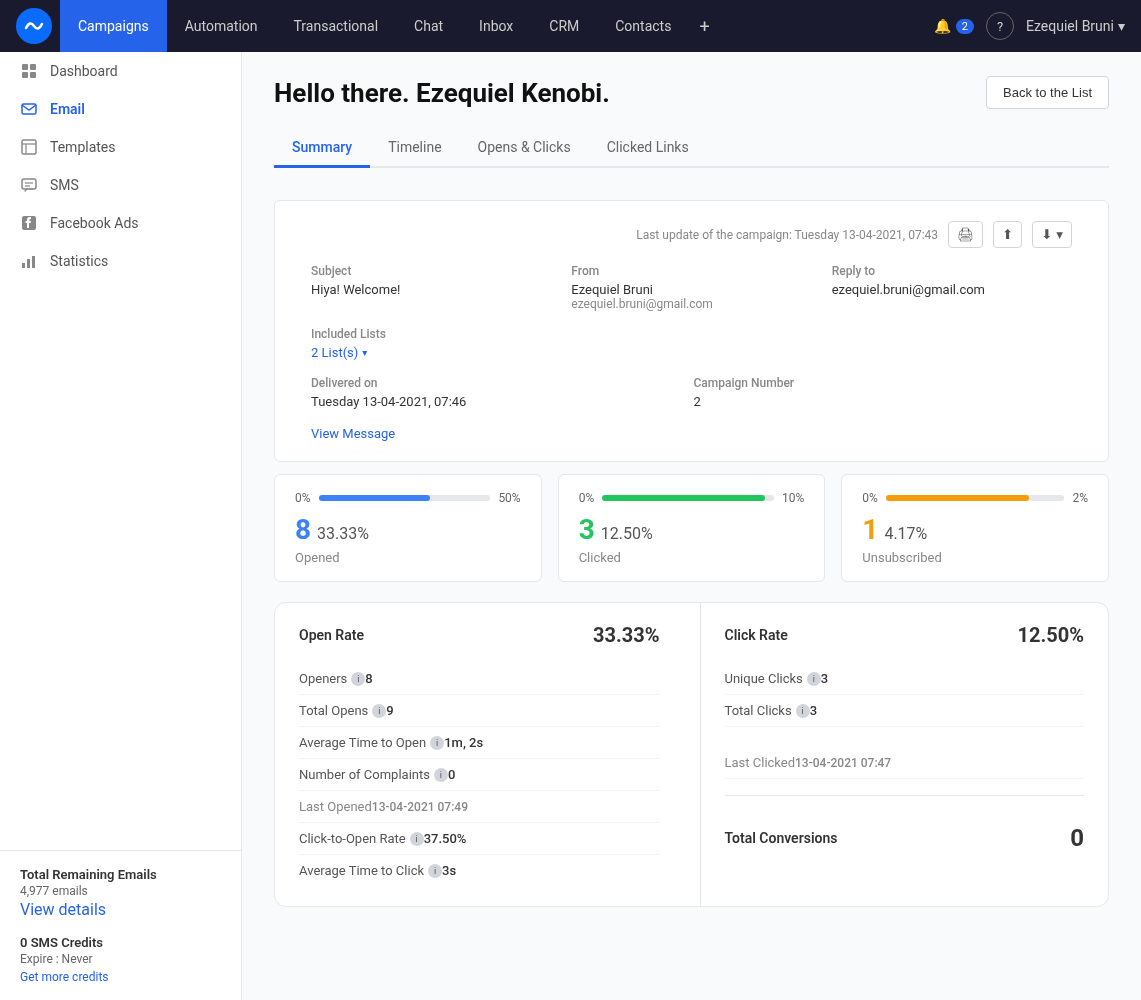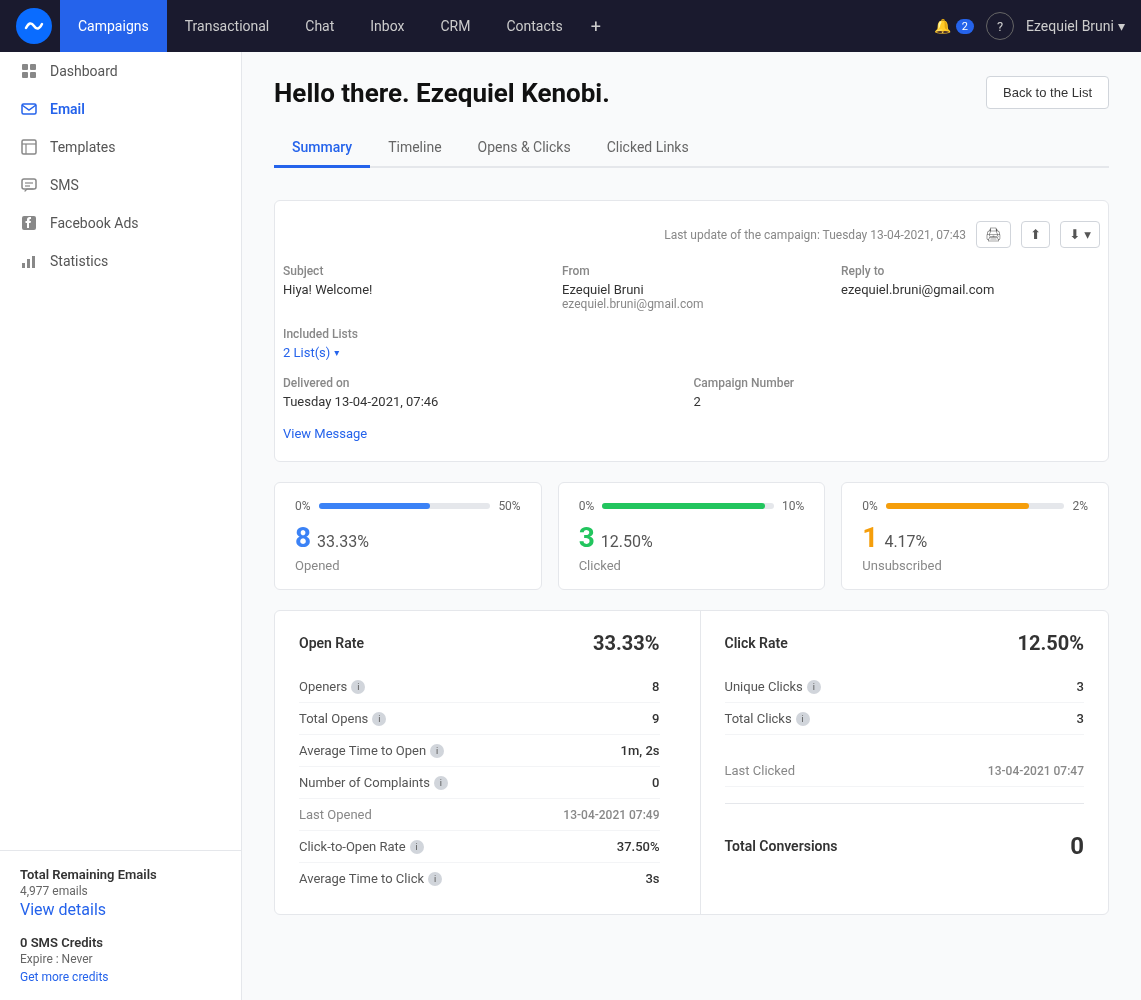--- a/index.html
+++ b/index.html
@@ -35,21 +35,21 @@
       border: 1px solid #d1d5db; background: #fff; padding: 8px 16px;
       border-radius: 4px; cursor: pointer; font-size: 13px; color: #333;
     }
 
     
     .tabs { display: flex; border-bottom: 2px solid #e5e7eb; margin-bottom: 32px; }
     .tab { padding: 10px 18px; cursor: pointer; font-size: 14px; color: #666; border-bottom: 3px solid transparent; margin-bottom: -2px; }
     .tab.active { color: #2563eb; border-bottom-color: #2563eb; font-weight: 500; }
 
     
-    .card { background: #fff; border: 1px solid #e5e7eb; border-radius: 6px; padding: 20px 8px; margin-bottom: 20px; }
+    .card { background: #fff; border: 1px solid #e5e7eb; border-radius: 6px; padding: 20px 36px; margin-bottom: 12px; }
 
     
     .update-row { display: flex; align-items: center; justify-content: flex-end; gap: 10px; margin-bottom: 16px; font-size: 12px; color: #888; }
     .icon-btn { border: 1px solid #d1d5db; background: #fff; border-radius: 4px; padding: 5px 8px; cursor: pointer; color: #555; display: flex; align-items: center; gap: 4px; }
 
     
     .info-grid { display: grid; grid-template-columns: 1fr 1fr 1fr; gap: 20px; margin-bottom: 16px; }
     .info-col-label { font-size: 12px; color: #888; margin-bottom: 4px; font-weight: 500; }
     .info-col-val { font-size: 13px; color: #333; }
     .info-col-val-link { color: #2563eb; cursor: pointer; font-size: 13px; display: flex; align-items: center; gap: 4px; }
@@ -70,27 +70,27 @@
     .progress-fill.orange { background: #f59e0b; }
     .stat-number { font-size: 28px; font-weight: 700; margin-right: 6px; }
     .stat-number.blue { color: #3b82f6; }
     .stat-number.green { color: #22c55e; }
     .stat-number.orange { color: #f59e0b; }
     .stat-pct { font-size: 16px; color: #555; }
     .stat-label { font-size: 13px; color: #888; margin-top: 4px; }
     .stat-val-row { display: flex; align-items: baseline; }
 
     
-    .bottom-stats { display: grid; grid-template-columns: 1fr 1fr; gap: 16px; background: #fff; border: 1px solid #e5e7eb; border-radius: 6px; overflow: hidden; }
+    .bottom-stats { display: grid; grid-template-columns: 1fr 1fr; gap: 16px; background: #fff; border: 1px solid #e5e7eb; border-radius: 12px; overflow: hidden; }
     .stat-section { padding: 20px 24px; }
     .stat-section + .stat-section { border-left: 1px solid #e5e7eb; }
     .stat-section-title { display: flex; align-items: center; justify-content: space-between; margin-bottom: 16px; }
     .stat-section-name { font-size: 14px; font-weight: 600; color: #333; }
     .stat-section-pct { font-size: 20px; font-weight: 700; color: #333; }
-    .stat-row { display: flex; align-items: center; justify-content: space-between; padding: 8px 0; border-bottom: 1px solid #f3f4f6; font-size: 13px; }
+    .stat-row { display: flex; align-items: center; padding: 8px 0; border-bottom: 1px solid #f3f4f6; font-size: 13px; }
     .stat-row:last-child { border-bottom: none; }
     .stat-row-label { color: #555; display: flex; align-items: center; gap: 4px; }
     .stat-row-val { color: #333; font-weight: 500; }
     .stat-row-val.dim { color: #888; font-size: 12px; }
     .info-icon { display: inline-flex; align-items: center; justify-content: center; width: 14px; height: 14px; border-radius: 50%; background: #d1d5db; color: #555; font-size: 9px; cursor: pointer; }
     .total-conv-row { display: flex; align-items: center; justify-content: space-between; padding: 12px 0; font-size: 14px; font-weight: 600; }
     .total-conv-val { font-size: 24px; font-weight: 700; color: #333; }
     hr.divider { border: none; border-top: 1px solid #e5e7eb; }
   </style>
 </head>
@@ -99,20 +99,21 @@
 <nav>
   <div style="display:flex;align-items:center;background:#1a1a2e;height:52px;padding:0 16px;gap:0;">
     <div style="width:36px;height:36px;margin-right:8px;">
       <svg viewBox="0 0 36 36" fill="none" xmlns="http://www.w3.org/2000/svg">
         <circle cx="18" cy="18" r="18" fill="#0A6CFF"></circle>
         <path d="M10 20 Q14 12 18 18 Q22 24 26 16" stroke="#fff" stroke-width="2.5" fill="none" stroke-linecap="round"></path>
       </svg>
     </div>
     <div style="display:flex;align-items:center;flex:1;">
       <div class="topnav-item active">Campaigns</div>
+        <div class="topnav-item">Automation</div>
         <div class="topnav-item">Transactional</div>
         <div class="topnav-item">Chat</div>
         <div class="topnav-item">Inbox</div>
         <div class="topnav-item">CRM</div>
         <div class="topnav-item">Contacts</div>
       <div class="topnav-plus">+</div>
     </div>
     <div class="topnav-right">
       <div class="notif-bell">
         🔔 <span class="notif-badge">2</span>

